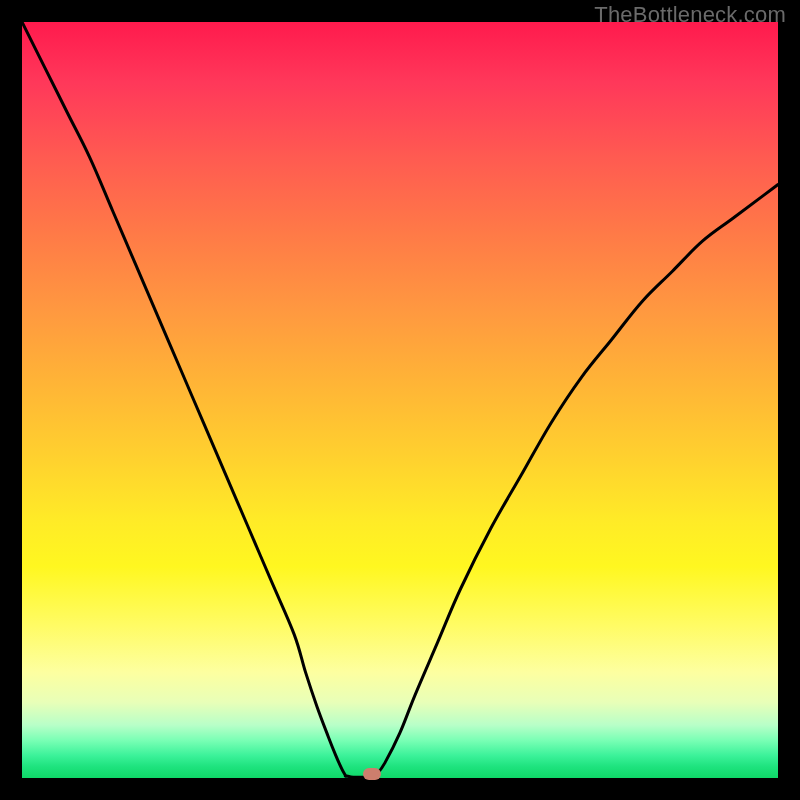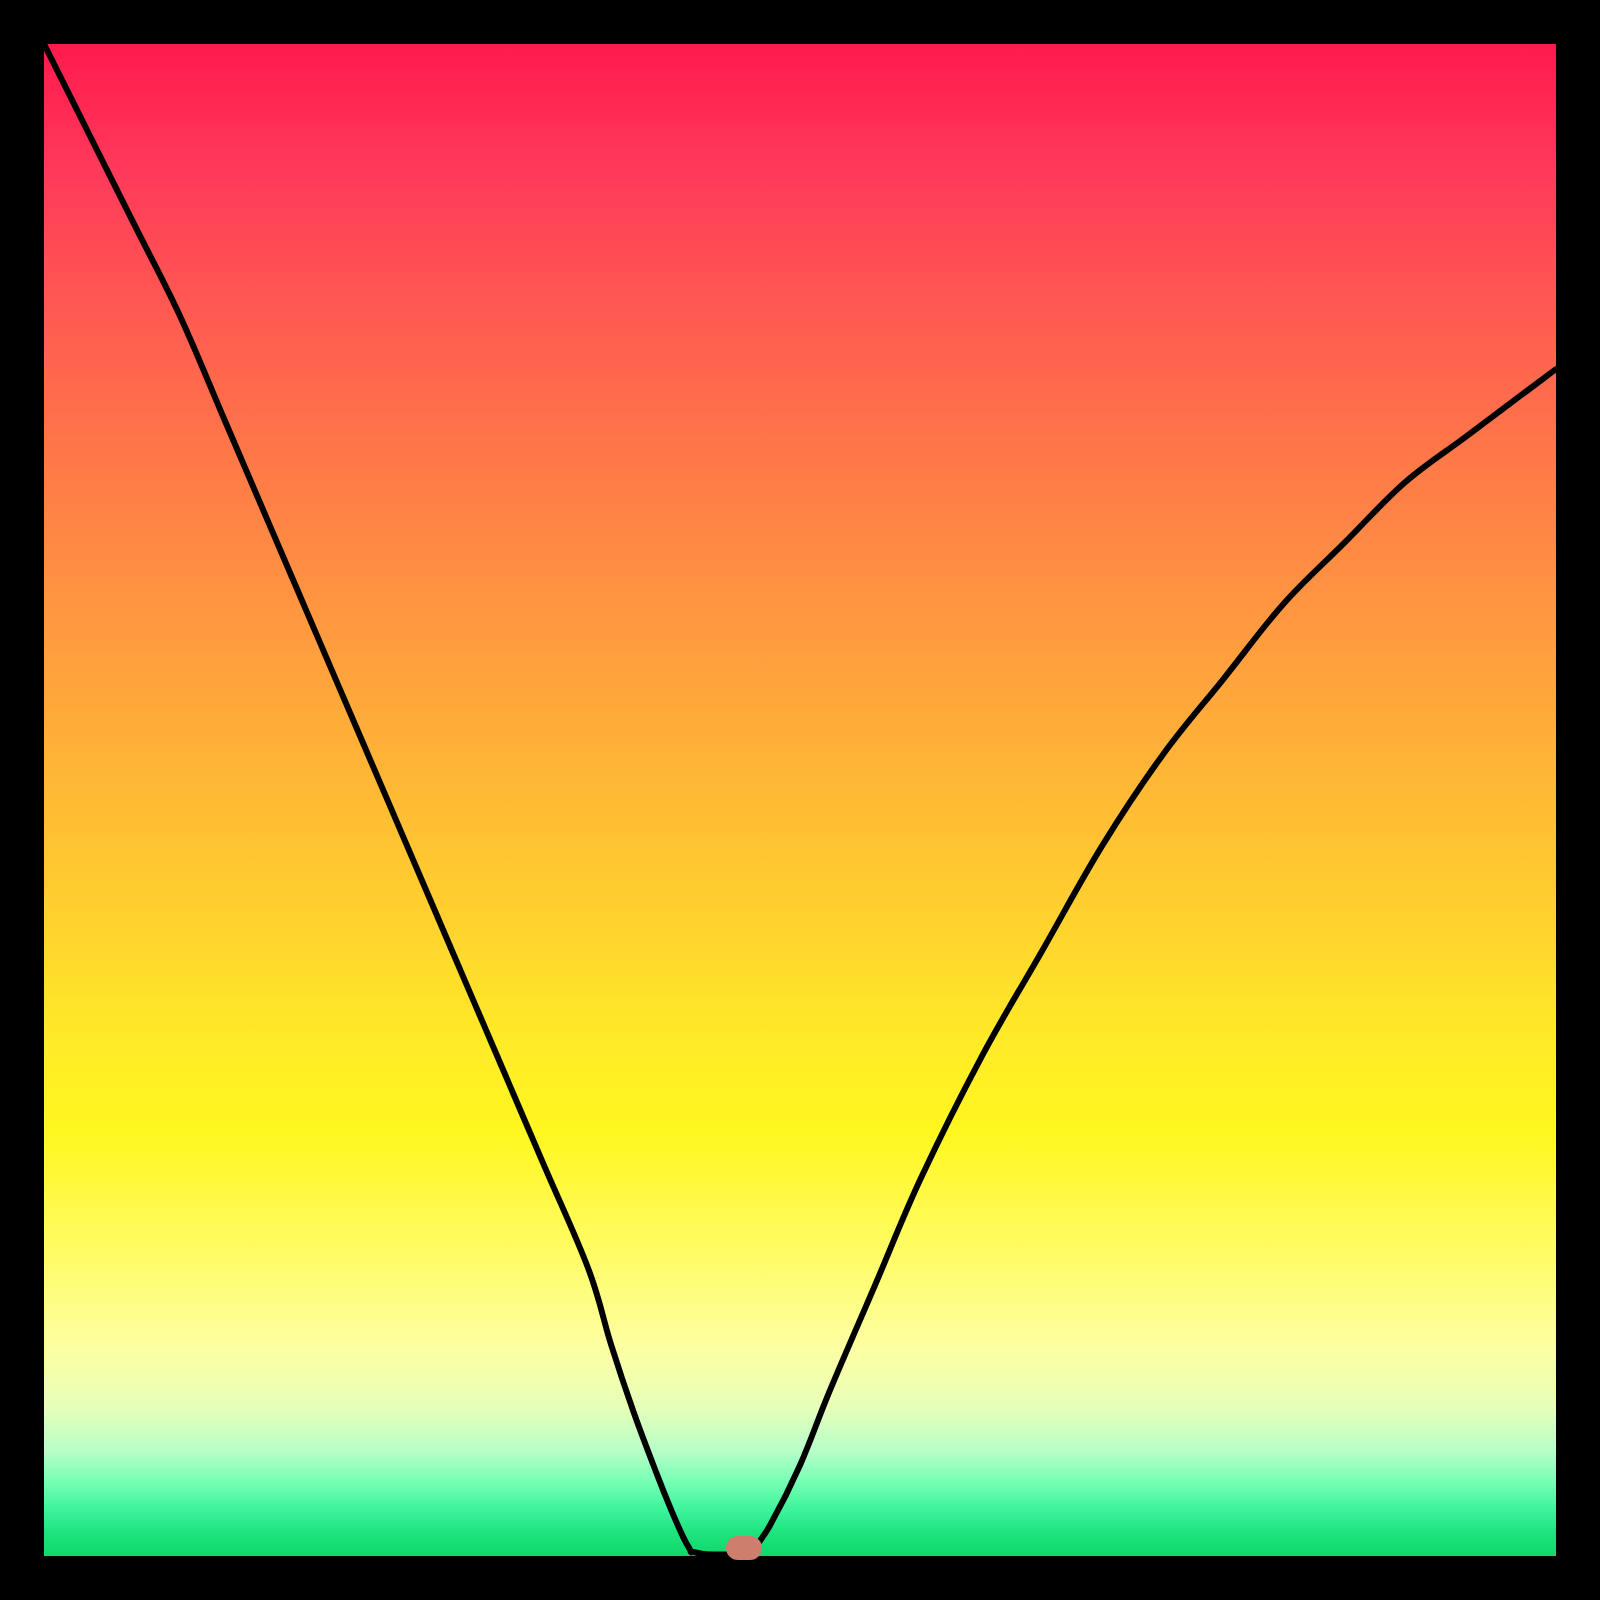--- a/index.html
+++ b/index.html
@@ -67,19 +67,20 @@
     height: 12px;
     border-radius: 6px / 6px;
     background: #cd7e6d;
     transform: translate(-50%, -50%);
   }
 </style>
 </head>
 <body>
 
 <div class="frame">
+  <div class="watermark">TheBottleneck.com</div>
   <div class="plot">
     <svg class="curve" viewBox="0 0 756 756" preserveAspectRatio="none">
       <path id="curve-path" fill="none" stroke="#000" stroke-width="3" stroke-linejoin="round" stroke-linecap="round" d="M 0.00 0.00 C 4.08 8.16, 14.52 29.03, 22.68 45.36 C 30.84 61.69, 37.20 74.39, 45.36 90.72 C 53.52 107.05, 59.88 118.39, 68.04 136.08 C 76.20 153.77, 82.56 169.95, 90.72 189.00 C 98.88 208.05, 105.24 222.87, 113.40 241.92 C 121.56 260.97, 127.92 275.79, 136.08 294.84 C 144.24 313.89, 150.60 328.71, 158.76 347.76 C 166.92 366.81, 173.28 381.63, 181.44 400.68 C 189.60 419.73, 195.96 434.55, 204.12 453.60 C 212.28 472.65, 218.64 487.47, 226.80 506.52 C 234.96 525.57, 241.32 540.39, 249.48 559.44 C 257.64 578.49, 266.04 596.03, 272.16 612.36 C 278.28 628.69, 279.42 637.23, 283.50 650.16 C 287.58 663.09, 290.76 672.61, 294.84 684.18 C 298.92 695.75, 302.78 705.57, 306.18 714.42 C 309.58 723.27, 311.29 727.47, 313.74 733.32 C 316.19 739.17, 318.02 743.25, 319.79 746.93 C 321.56 750.60, 322.89 752.51, 323.57 753.73 C 324.25 754.96, 322.62 753.53, 323.57 753.73 C 324.52 753.94, 326.82 754.59, 328.86 754.87 C 330.90 755.14, 332.87 755.18, 334.91 755.24 C 336.95 755.31, 338.29 755.27, 340.20 755.24 C 342.11 755.22, 343.72 755.20, 345.49 755.09 C 347.26 754.98, 348.53 754.88, 350.03 754.64 C 351.52 754.39, 353.13 753.90, 353.81 753.73 C 354.49 753.57, 352.18 756.05, 353.81 753.73 C 355.44 751.42, 358.53 748.64, 362.88 740.88 C 367.23 733.12, 372.56 722.89, 378.00 710.64 C 383.44 698.39, 386.32 689.17, 393.12 672.84 C 399.92 656.51, 407.64 638.97, 415.80 619.92 C 423.96 600.87, 428.95 587.41, 438.48 567.00 C 448.01 546.59, 457.83 526.93, 468.72 506.52 C 479.61 486.11, 488.07 472.65, 498.96 453.60 C 509.85 434.55, 518.31 418.37, 529.20 400.68 C 540.09 382.99, 548.55 370.29, 559.44 355.32 C 570.33 340.35, 578.79 331.13, 589.68 317.52 C 600.57 303.91, 609.03 291.97, 619.92 279.72 C 630.81 267.47, 639.27 260.37, 650.16 249.48 C 661.05 238.59, 669.51 228.77, 680.40 219.24 C 691.29 209.71, 699.75 204.72, 710.64 196.56 C 721.53 188.40, 732.72 180.00, 740.88 173.88 C 749.04 167.76, 753.28 164.58, 756.00 162.54"></path>
     </svg>
     <div class="marker" id="marker" style="left: 350.028px; top: 752.22px;"></div>
   </div>
 </div>
 
 </body></html>

